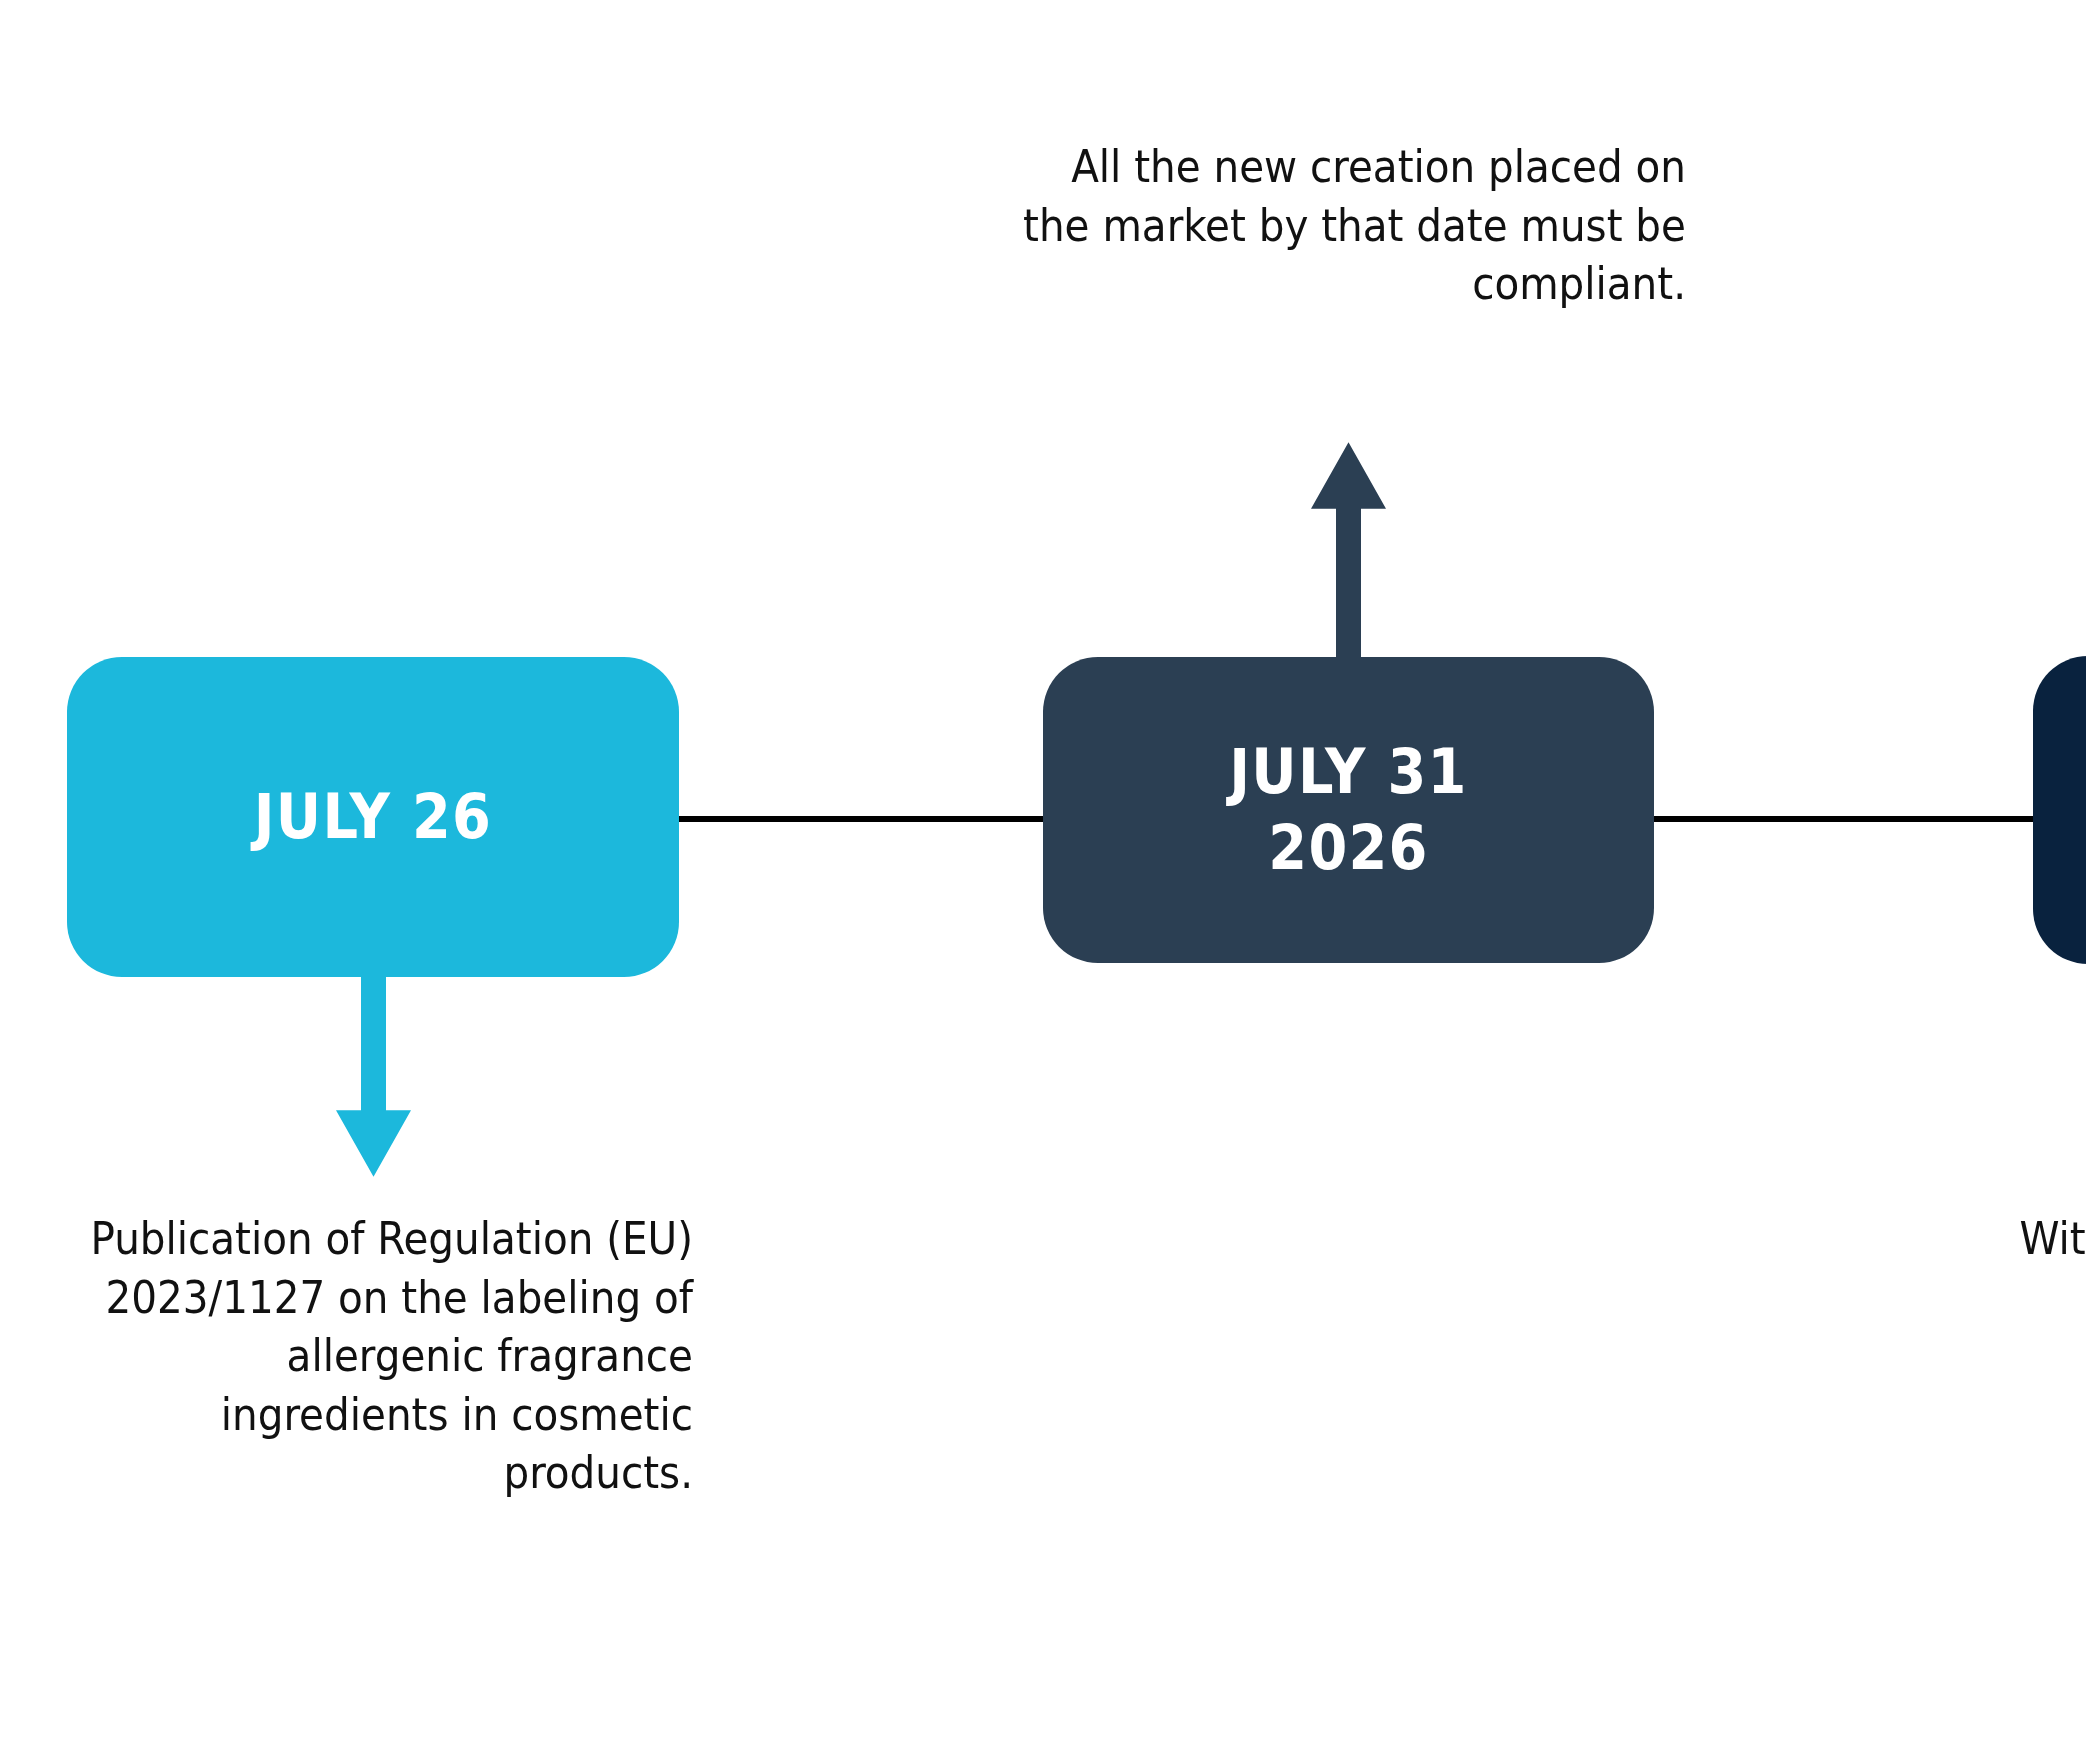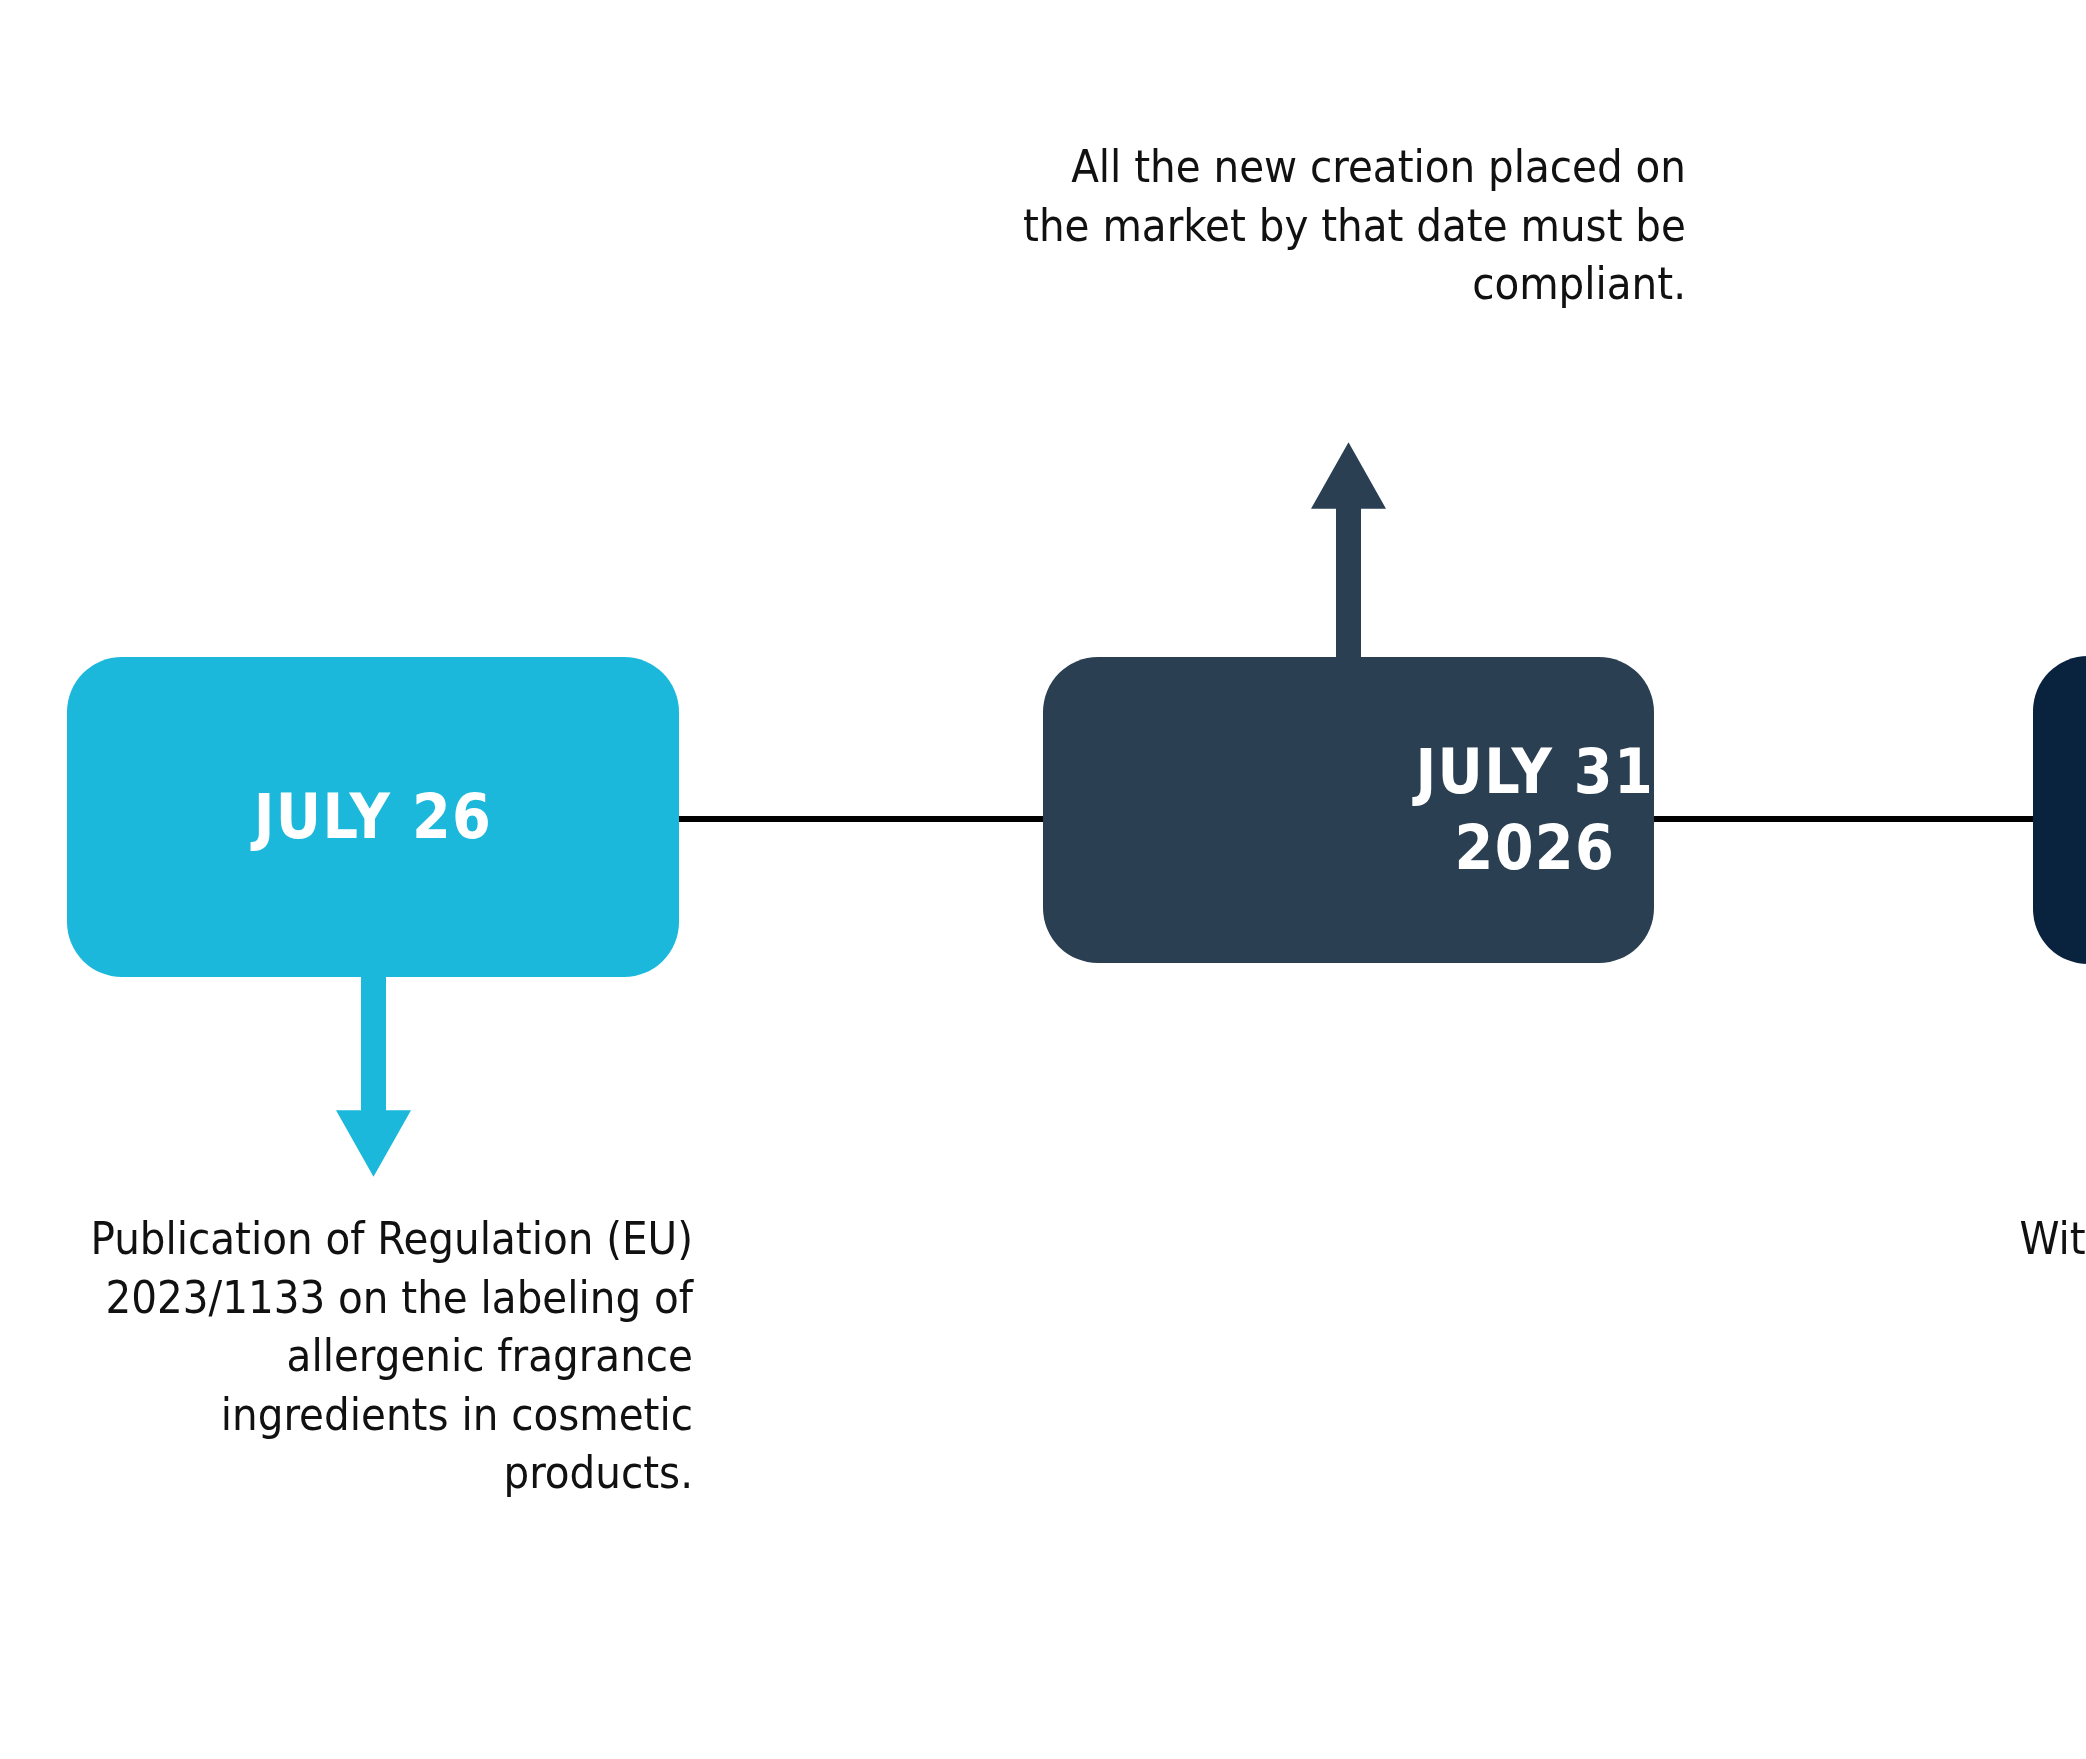--- a/index.html
+++ b/index.html
@@ -87,27 +87,27 @@
   <svg id="arrow-down-1" class="arrow-svg" viewBox="0 0 180 520">
     <polygon points="60,0 120,0 120,360 180,360 90,520 0,360 60,360" fill="#1CB8DC"></polygon>
   </svg>
 
   <div id="milestone-1" class="milestone" style="background: rgb(28, 184, 220);">
     <div class="date-stack" style="color: rgb(255, 255, 255);">
       <span class="date-line">JULY 26</span>
     </div>
   </div>
 
-  <div id="caption-1" class="caption">Publication of Regulation (EU) 2023/1133 on the labeling of allergenic fragrance ingredients in cosmetic products.</div>
+  <div id="caption-1" class="caption">Publication of Regulation (EU) 2023/1127 on the labeling of allergenic fragrance ingredients in cosmetic products.</div>
 
   <svg id="arrow-up-2" class="arrow-svg" viewBox="0 0 180 525">
     <polygon points="90,0 180,160 120,160 120,525 60,525 60,160 0,160" fill="#2B3F53"></polygon>
   </svg>
 
-  <div id="milestone-2" class="milestone" style="background: rgb(43, 63, 83); justify-content: flex-end;">
+  <div id="milestone-2" class="milestone" style="background: rgb(43, 63, 83);">
     <div class="date-stack" style="color: rgb(255, 255, 255);">
       <span class="date-line">JULY 31</span>
       <span class="date-line">2026</span>
     </div>
   </div>
 
   <div id="caption-2" class="caption">All the new creation placed on the market by that date must be compliant.</div>
 
   <div id="milestone-3" class="milestone" style="background: rgb(9, 34, 62);">
     

